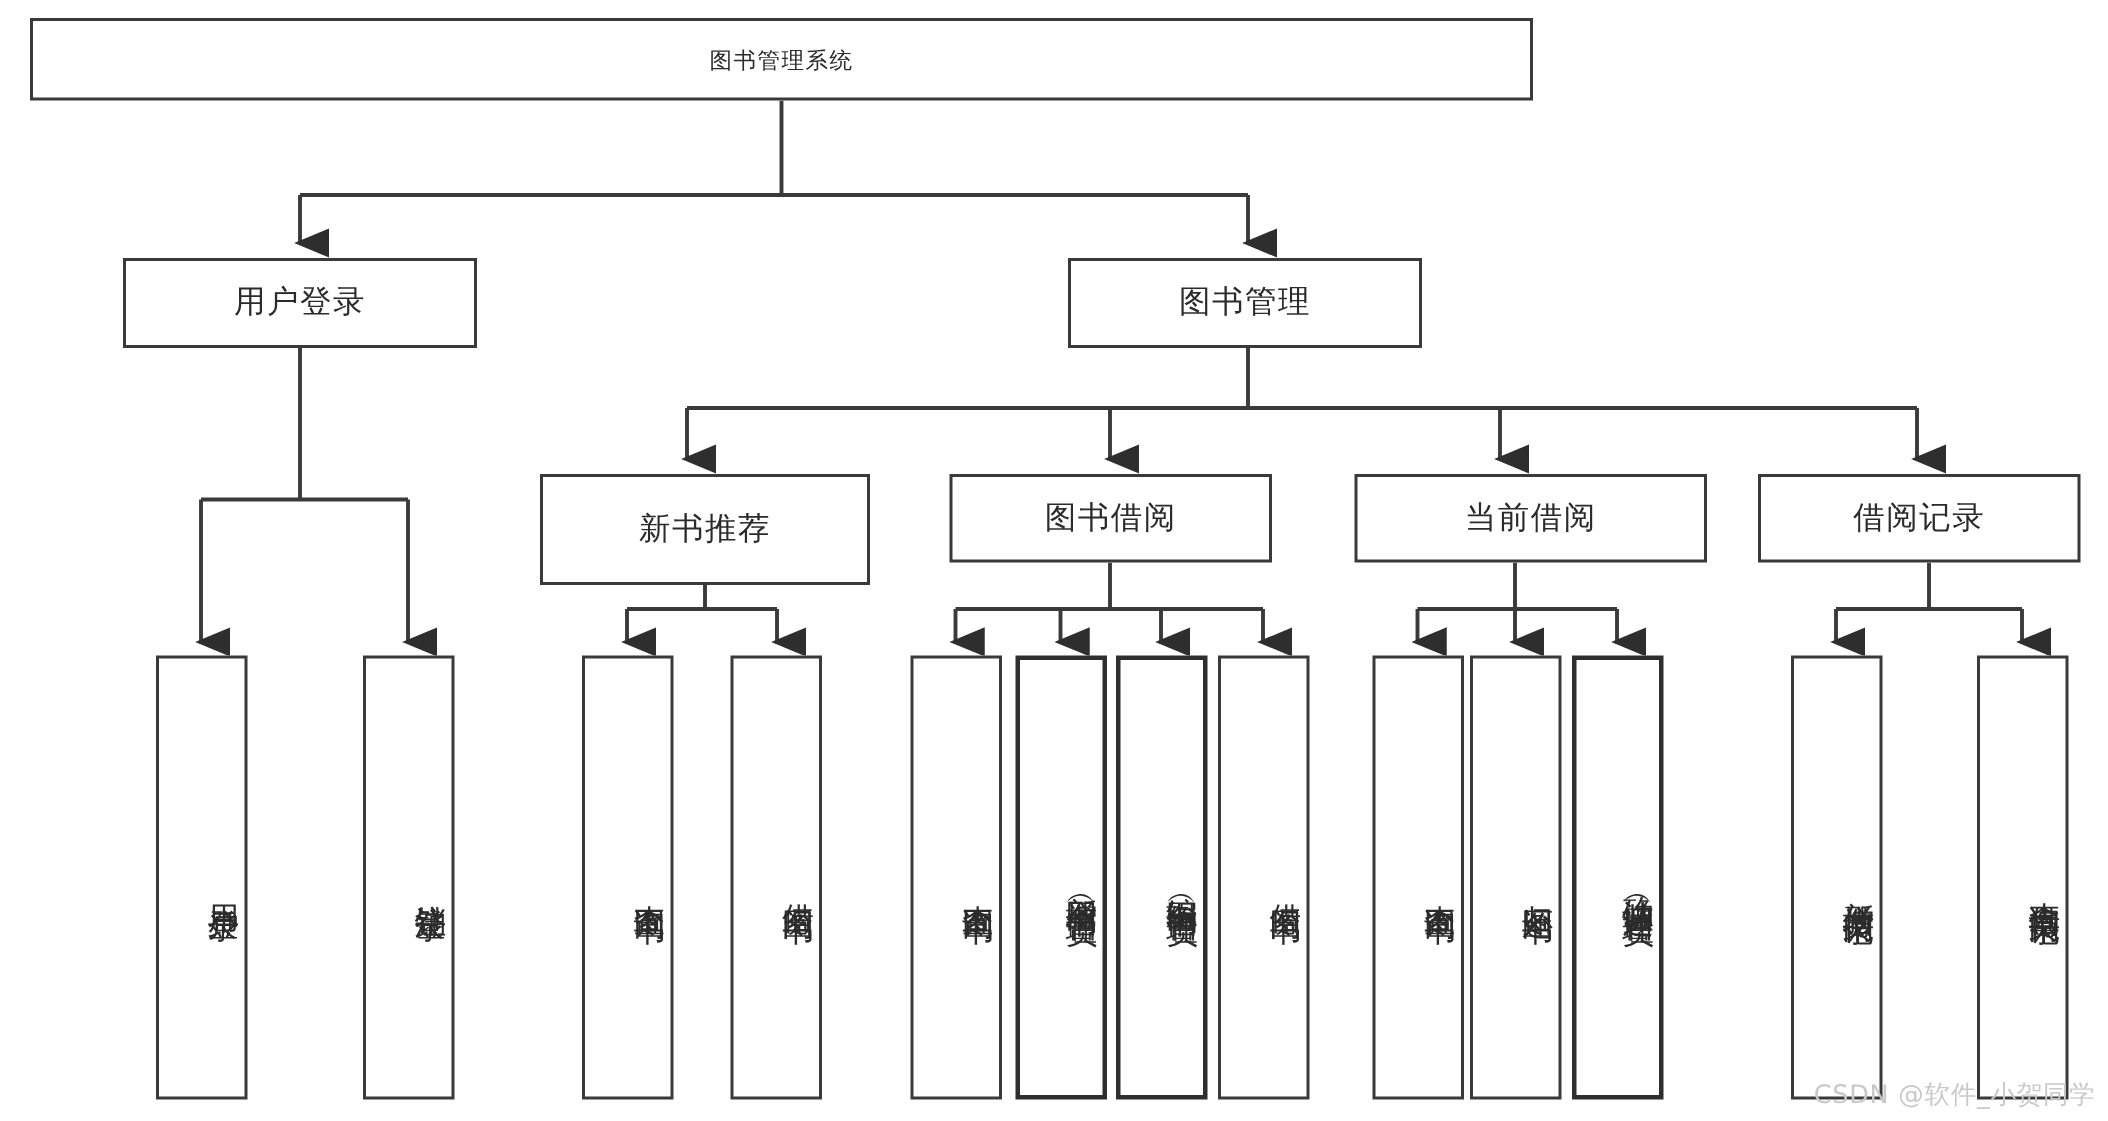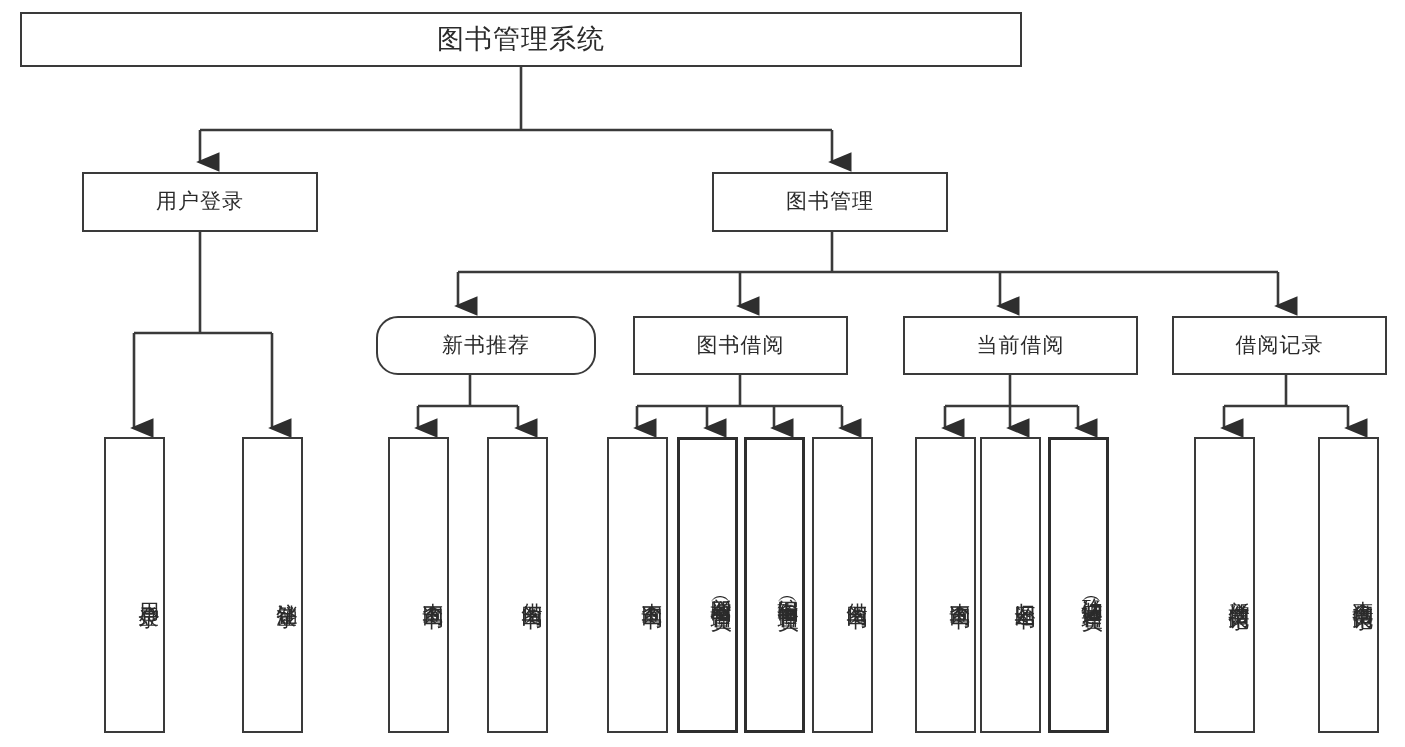--- a/index.html
+++ b/index.html
@@ -36,21 +36,21 @@
     justify-content: center;
     color: #2b2b2b;
     text-align: center;
   }
   .node.horiz {
     font-size: 21px;
     letter-spacing: 1px;
     line-height: 1.2;
   }
   .node.root {
-    font-size: 27px;
+    font-size: 15px;
   }
   .node.vert {
     writing-mode: vertical-rl;
     text-orientation: upright;
     font-size: 21px;
     letter-spacing: 2px;
     padding-top: 10px;
     align-items: flex-start;
     justify-content: center;
   }
@@ -134,21 +134,21 @@
     <span>图书管理系统</span>
   </div>
 
   <div class="node horiz" style="left:82px; top:172px; width:236px; height:60px;">
     <span>用户登录</span>
   </div>
   <div class="node horiz" style="left:712px; top:172px; width:236px; height:60px;text-align:center;">
     <span>图书管理</span>
   </div>
 
-  <div class="node horiz" style="left:376px; top:316px; width:220px; height:59px;border-radius:22px;">
+  <div class="node horiz" style="left:360px; top:316px; width:220px; height:74px;">
     <span>新书推荐</span>
   </div>
   <div class="node horiz" style="left:633px; top:316px; width:215px; height:59px;">
     <span>图书借阅</span>
   </div>
   <div class="node horiz" style="left:903px; top:316px; width:235px; height:59px;">
     <span>当前借阅</span>
   </div>
   <div class="node horiz" style="left:1172px; top:316px; width:215px; height:59px;text-align:center;">
     <span>借阅记录</span>
@@ -191,13 +191,14 @@
     <span class="vtext">确认归还（管理员）</span>
   </div>
 
   <div class="node vert" style="left:1194px; top:437px; width:61px; height:296px;">
     <span class="vtext">新增借阅记录</span>
   </div>
   <div class="node vert" style="left:1318px; top:437px; width:61px; height:296px;">
     <span class="vtext">查询借阅记录</span>
   </div>
 
+  <div id="watermark">CSDN @软件_小贺同学</div>
 </div>
 
 </body></html>

